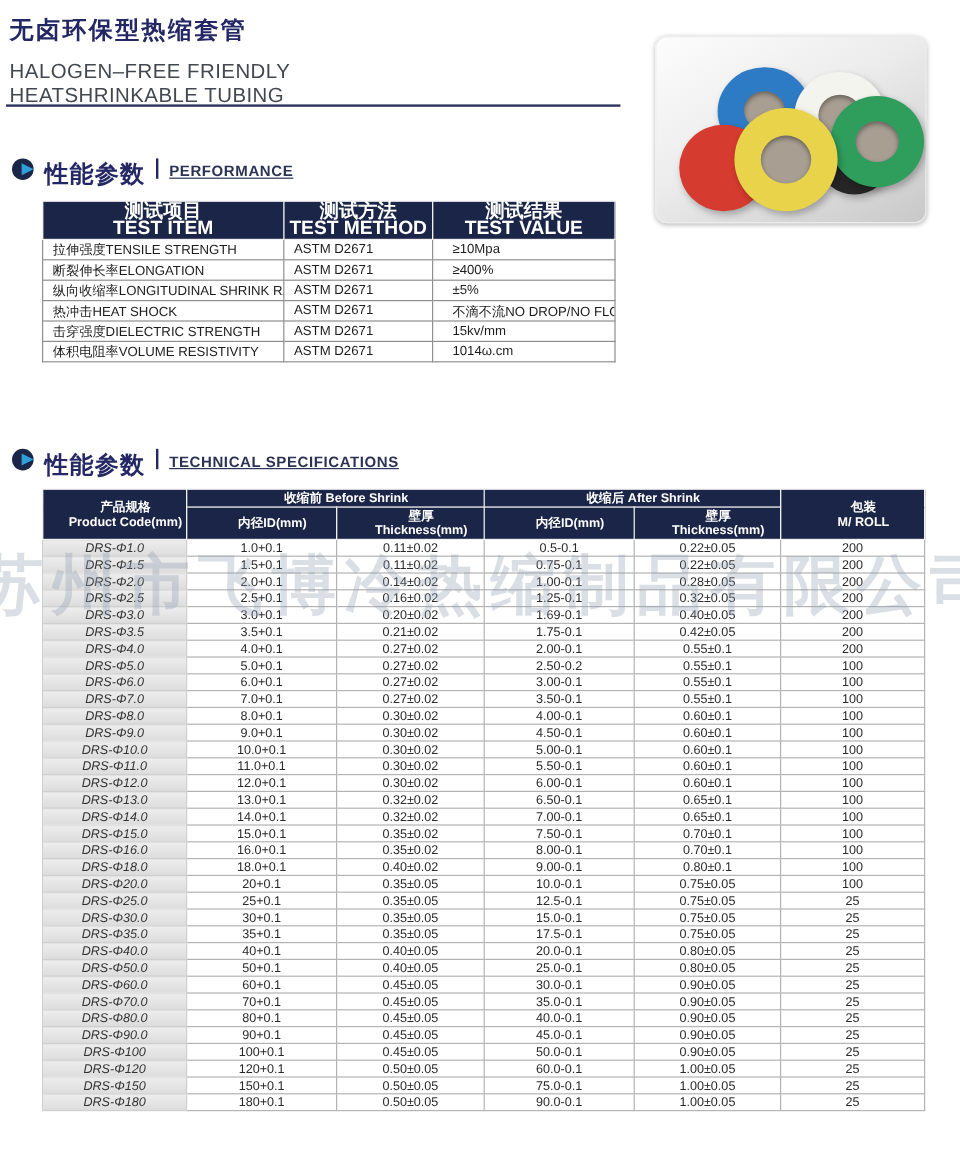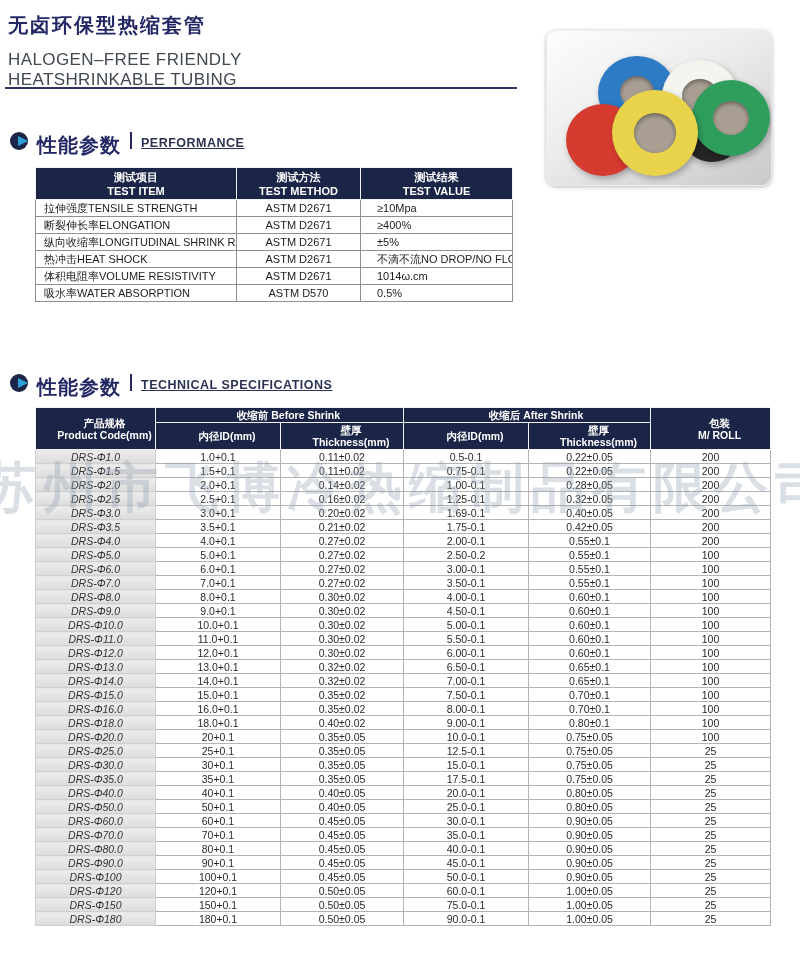--- a/index.html
+++ b/index.html
@@ -74,28 +74,28 @@
   
   table{border-collapse:collapse;table-layout:fixed;}
   th{
     background:var(--navy);color:#fff;font-weight:bold;
     border:1px solid #f2f2f2;padding:1px 2px;vertical-align:middle;
   }
   th .l2{display:block;}
 
   
   .perf-table{position:absolute;left:35px;top:167px;width:477px;border:1px solid #8a8a8a;}
-  .perf-table th{font-size:11px;height:32px;line-height:14px;}
+  .perf-table th{font-size:16px;height:32px;line-height:14px;}
   .perf-table col.c1{width:201px;} .perf-table col.c2{width:124px;} .perf-table col.c3{width:152px;}
   .perf-table td{
     border:1px solid #8f8f8f;height:17px;font-size:11px;color:#1c1c1c;
     padding:0 8px;white-space:nowrap;overflow:hidden;
   }
   .perf-table td:nth-child(1){text-align:left;}
-  .perf-table td:nth-child(2){text-align:center;}
+  .perf-table td:nth-child(2){text-align:left;}
   .perf-table td:nth-child(3){text-align:left;padding-left:16px;}
 
   
   .spec-table{position:absolute;left:35px;top:407px;width:735px;}
   .spec-table th{font-size:10.5px;height:14px;line-height:12px;padding-left:20px;}
   .spec-table col.c1{width:120px;} .spec-table col.c2{width:125px;}
   .spec-table col.c3{width:123px;} .spec-table col.c4{width:125px;}
   .spec-table col.c5{width:122px;} .spec-table col.c6{width:120px;}
   .spec-table td{
     border:1px solid #b3b3b3;height:14px;font-size:10.5px;color:#2a2a2a;
@@ -187,28 +187,28 @@
           <td>纵向收缩率LONGITUDINAL SHRINK RATIO</td>
           <td>ASTM D2671</td>
           <td>±5%</td>
         </tr>
         <tr>
           <td>热冲击HEAT SHOCK</td>
           <td>ASTM D2671</td>
           <td>不滴不流NO DROP/NO FLOW</td>
         </tr>
         <tr>
+          <td>击穿强度DIELECTRIC STRENGTH</td>
+          <td>ASTM D2671</td>
+          <td>15kv/mm</td>
+        </tr>
+        <tr>
           <td>体积电阻率VOLUME RESISTIVITY</td>
           <td>ASTM D2671</td>
           <td>1014ω.cm</td>
-        </tr>
-        <tr>
-          <td>吸水率WATER ABSORPTION</td>
-          <td>ASTM D570</td>
-          <td>0.5%</td>
         </tr>
       </tbody>
   </table>
 
   <div class="section spec">
     <div class="sec-icon"></div>
     <span class="sec-cn">性能参数</span>
     <span class="sec-bar"></span>
     <span class="sec-en">TECHNICAL SPECIFICATIONS</span>
   </div>

